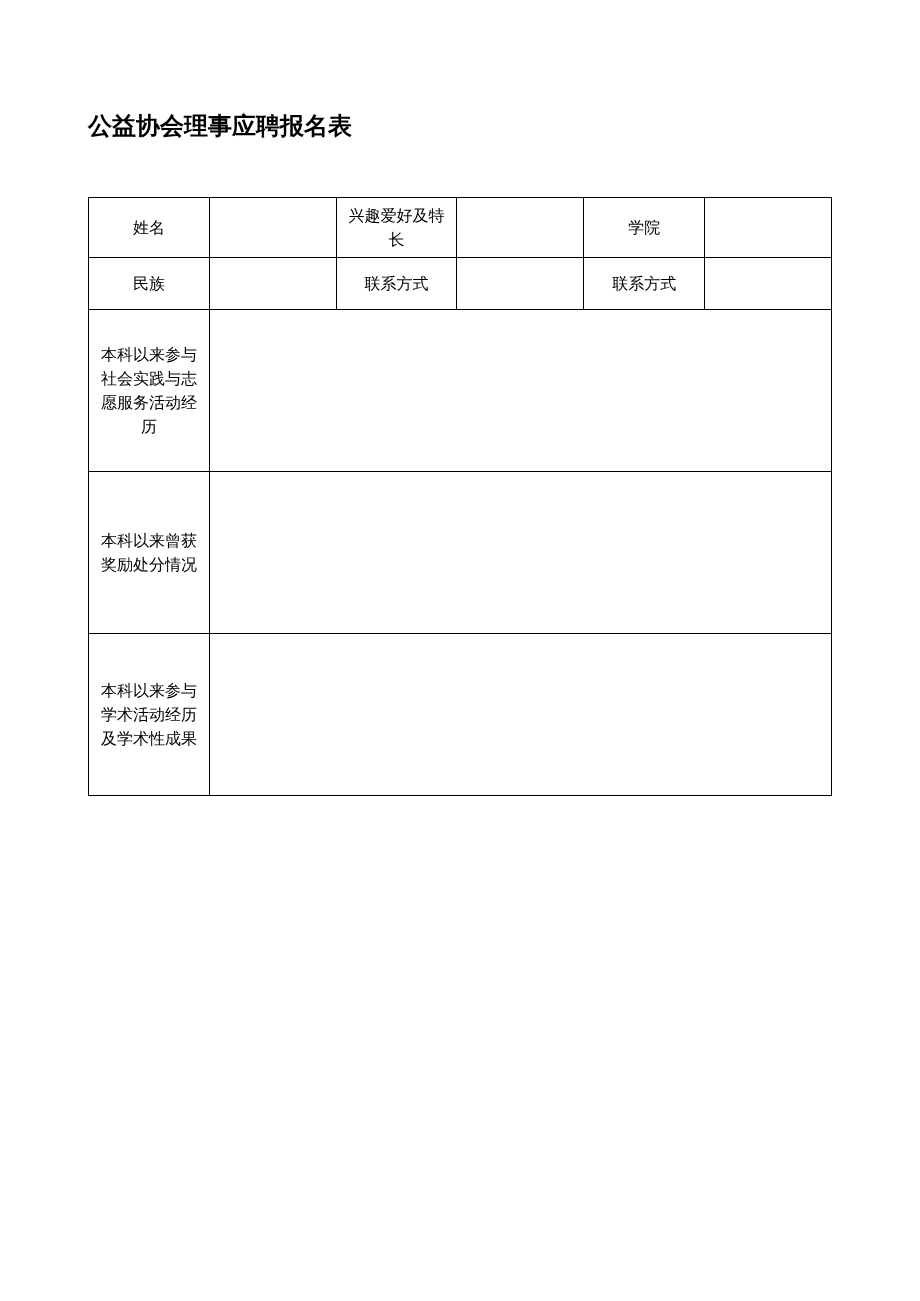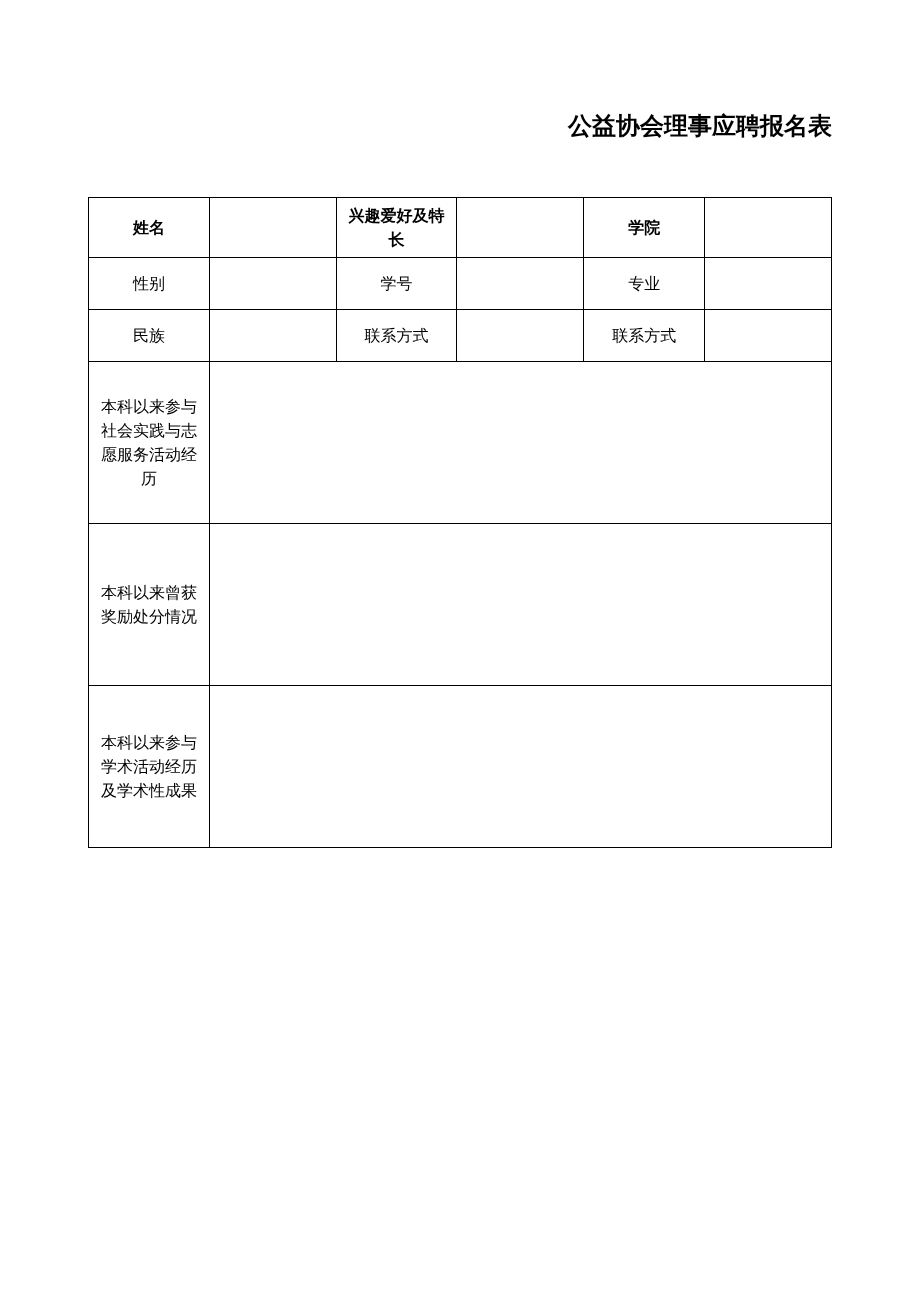--- a/index.html
+++ b/index.html
@@ -8,21 +8,21 @@
       box-sizing: border-box;
     }
     body {
       background: #ffffff;
       font-family: "SimSun", "宋体", serif;
       width: 920px;
       height: 1301px;
       padding: 110px 88px 0 88px;
     }
     .title {
-      text-align: right;
+      text-align: left;
       font-size: 24px;
       font-weight: bold;
       margin-bottom: 55px;
       font-family: "SimHei", "黑体", sans-serif;
     }
     table {
       border-collapse: collapse;
       width: 100%;
       table-layout: fixed;
     }
@@ -38,21 +38,20 @@
       width: 120px;
     }
     .value-col {
       width: 126px;
     }
     .row-small {
       height: 52px;
     }
     .row-medium {
       height: 60px;
-      font-weight: bold;
     }
     .row-large {
       height: 148px;
     }
     .row-xlarge {
       height: 178px;
     }
     .row-xxlarge {
       height: 162px;
       margin-left: 26px;
@@ -75,28 +74,20 @@
   <tbody>
     <tr class="row-medium">
       <td>姓名</td>
       <td></td>
       <td>兴趣爱好及特长</td>
       <td></td>
       <td>学院</td>
       <td></td>
     </tr>
     <tr class="row-small">
-      <td>性别</td>
-      <td></td>
-      <td>学号</td>
-      <td></td>
-      <td>专业</td>
-      <td></td>
-    </tr>
-    <tr class="row-small">
       <td>民族</td>
       <td></td>
       <td>联系方式</td>
       <td></td>
       <td>联系方式</td>
       <td></td>
     </tr>
     <tr class="row-xxlarge">
       <td>本科以来参与社会实践与志愿服务活动经历</td>
       <td colspan="5"></td>

